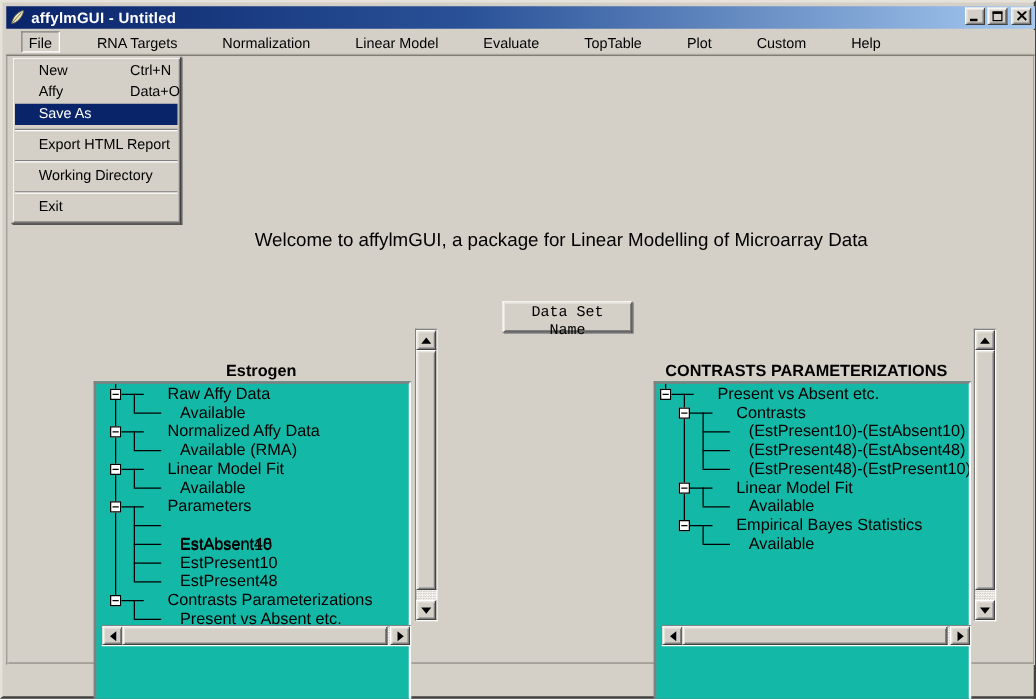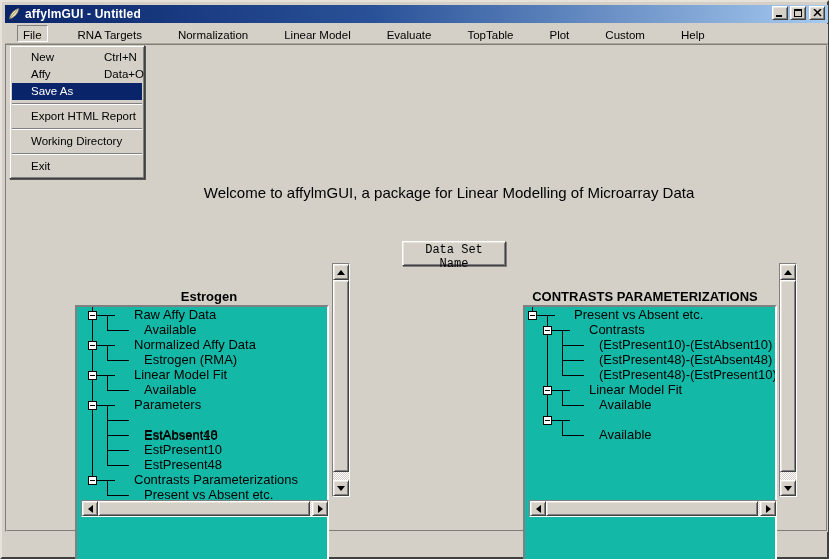--- a/index.html
+++ b/index.html
@@ -186,21 +186,21 @@
         <div class="t-v" style="left: 30px; top: 8px; height: 15px;"></div>
         <div class="t-h" style="left: 30px; top: 23px; width: 22px;"></div>
         <div class="t-box" style="left: 11px; top: 4px;"></div>
         <div class="t-label" style="left: 57px; top: 0px;">Raw Affy Data</div>
         <div class="t-label" style="left: 67px; top: 15px;">Available</div>
         <div class="t-h" style="left: 20px; top: 38px; width: 18px;"></div>
         <div class="t-v" style="left: 30px; top: 38px; height: 15px;"></div>
         <div class="t-h" style="left: 30px; top: 53px; width: 22px;"></div>
         <div class="t-box" style="left: 11px; top: 34px;"></div>
         <div class="t-label" style="left: 57px; top: 30px;">Normalized Affy Data</div>
-        <div class="t-label" style="left: 67px; top: 45px;">Estrogen (RMA)</div>
+        <div class="t-label" style="left: 67px; top: 45px;">Available (RMA)</div>
         <div class="t-h" style="left: 20px; top: 68px; width: 18px;"></div>
         <div class="t-v" style="left: 30px; top: 68px; height: 15px;"></div>
         <div class="t-h" style="left: 30px; top: 83px; width: 22px;"></div>
         <div class="t-box" style="left: 11px; top: 64px;"></div>
         <div class="t-label" style="left: 57px; top: 60px;">Linear Model Fit</div>
         <div class="t-label" style="left: 67px; top: 75px;">Available</div>
         <div class="t-h" style="left: 20px; top: 98px; width: 18px;"></div>
         <div class="t-v" style="left: 30px; top: 98px; height: 60px;"></div>
         <div class="t-h" style="left: 30px; top: 113px; width: 22px;"></div>
         <div class="t-h" style="left: 30px; top: 128px; width: 22px;"></div>
@@ -238,20 +238,21 @@
         <div class="t-h" style="left: 27px; top: 83px; width: 18px;"></div>
         <div class="t-v" style="left: 37px; top: 83px; height: 15px;"></div>
         <div class="t-h" style="left: 37px; top: 98px; width: 22px;"></div>
         <div class="t-box" style="left: 18px; top: 79px;"></div>
         <div class="t-label" style="left: 64px; top: 75px;">Linear Model Fit</div>
         <div class="t-label" style="left: 74px; top: 90px;">Available</div>
         <div class="t-h" style="left: 27px; top: 113px; width: 18px;"></div>
         <div class="t-v" style="left: 37px; top: 113px; height: 15px;"></div>
         <div class="t-h" style="left: 37px; top: 128px; width: 22px;"></div>
         <div class="t-box" style="left: 18px; top: 109px;"></div>
+        <div class="t-label" style="left: 64px; top: 105px;">Empirical Bayes Statistics</div>
         <div class="t-label" style="left: 74px; top: 120px;">Available</div>
       </div>
 
     <div class="sbar v" style="left:325px;top:217px;">
       <div class="sb-btn up">
           <div class="tri-up"></div>
         </div>
       <div class="sb-thumb" style="height:192px;"></div>
       <div class="sb-btn down">
           <div class="tri-down"></div>

